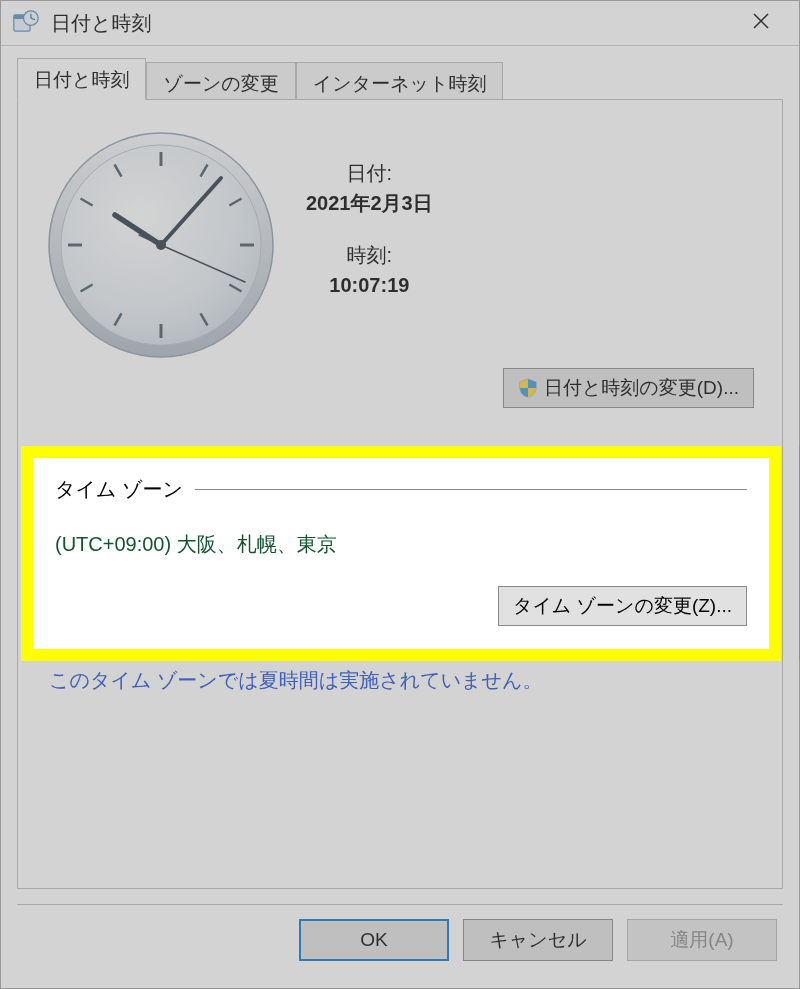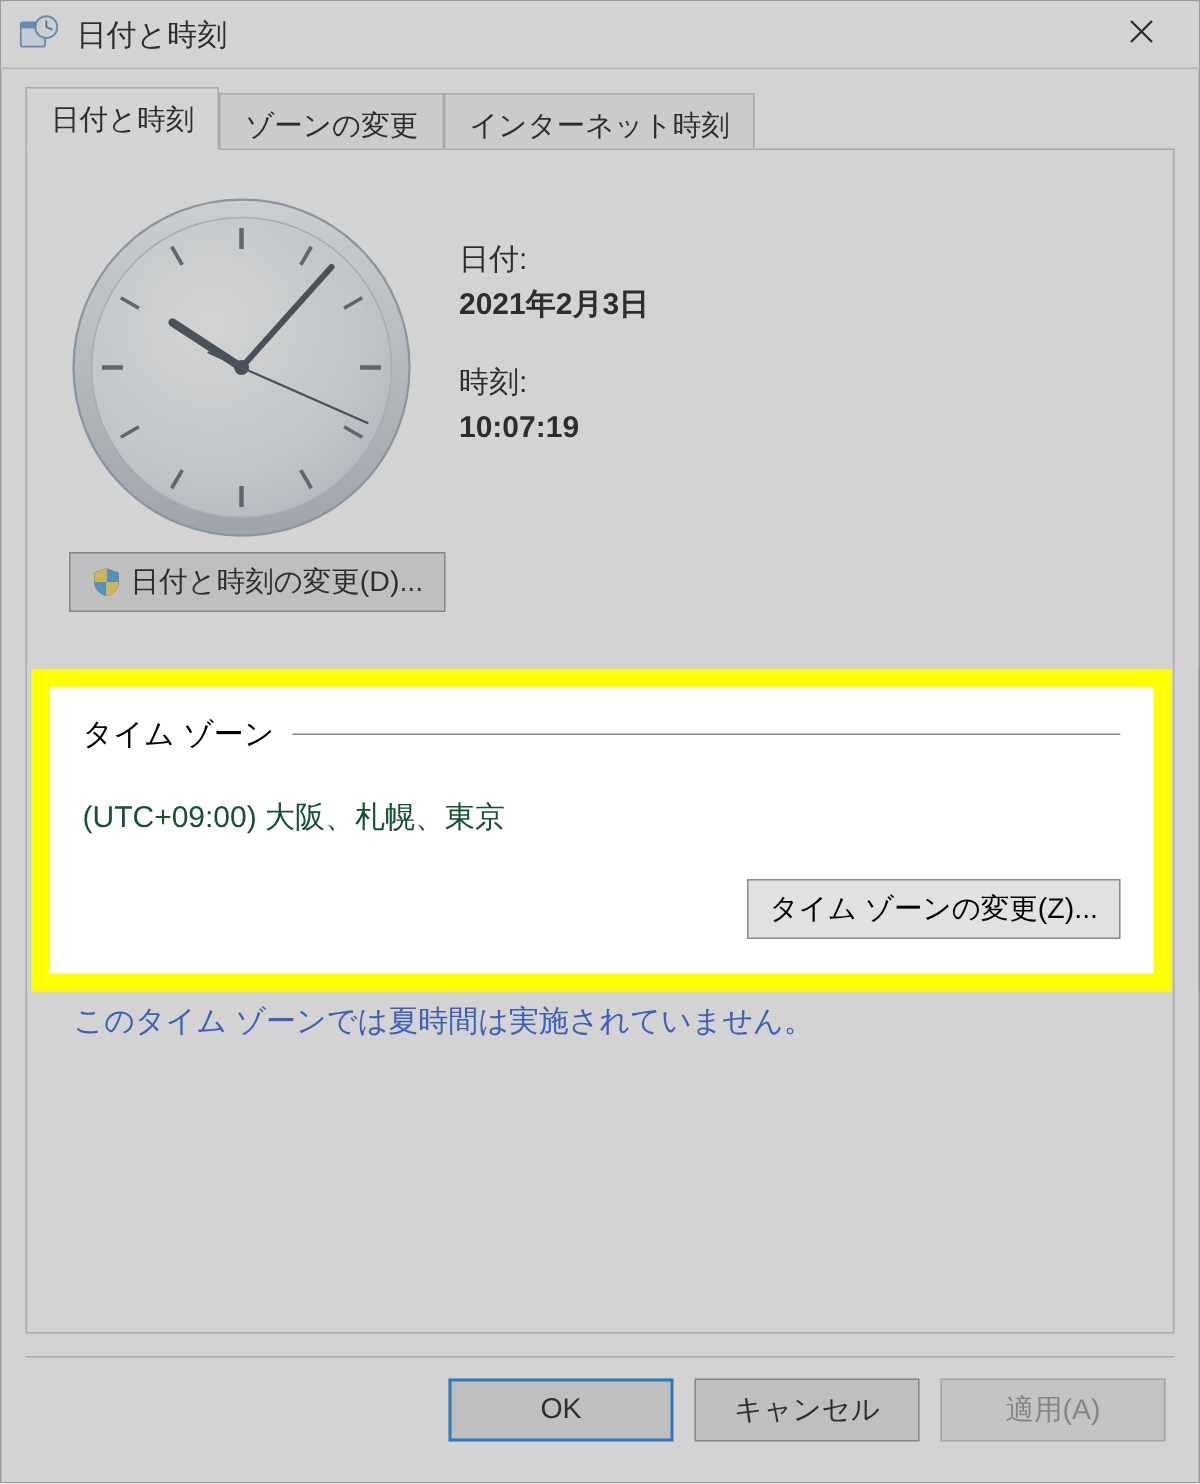--- a/index.html
+++ b/index.html
@@ -100,26 +100,27 @@
   .clock {
     width: 230px; height: 230px;
     position: relative;
     flex-shrink: 0;
   }
   .dt-info {
     padding-top: 28px;
     font-size: 20px;
     color:#000;
     line-height: 1.5;
+    text-align: center;
   }
   .dt-label { margin-top: 0; }
   .dt-value { margin-bottom: 22px; font-weight: bold; }
 
   .change-dt-btn-row {
-    display:flex; 
+    display:flex; justify-content:flex-end;
     margin-top: 8px;
   }
   .win-btn {
     background: #e1e1e1;
     border: 1px solid #8b8b8b;
     padding: 6px 14px;
     font-size: 19px;
     color: #000;
     cursor: pointer;
     display: inline-flex;

